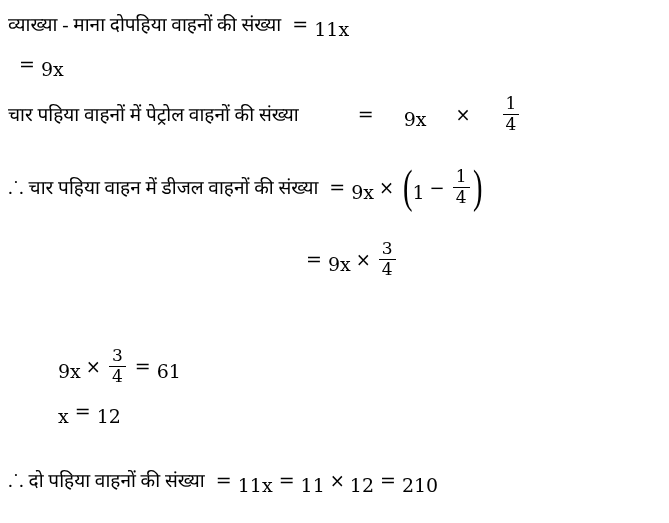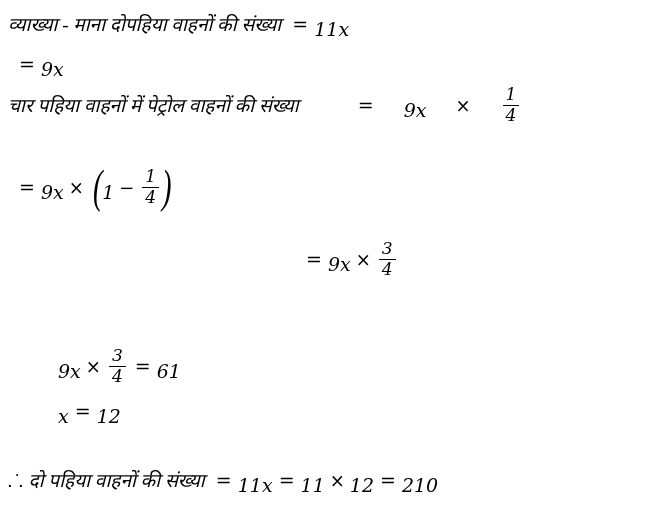--- a/index.html
+++ b/index.html
@@ -13,21 +13,20 @@
     font-family: "Liberation Serif", "DejaVu Serif", serif;
     color: #000000;
     overflow: hidden;
   }
   .page {
     position: relative;
     width: 669px;
     height: 523px;
     padding: 12px;
     box-sizing: border-box;
-    font-style: italic;
   }
   .line {
     display: flex;
     align-items: center;
     font-size: 19px;
     white-space: nowrap;
     position: absolute;
     left: 8px;
   }
   .line.indent-center {
@@ -97,33 +96,34 @@
     <span class="math eq">=</span>
     <span class="math">11x</span>
   </div>
 
   <div class="line" style="top: 48px;">
     <span class="sp"></span>
     <span class="math eq">=</span>
     <span class="math">9x</span>
   </div>
 
-  <div class="line" style="top: 86px; gap: 24px;">
+  <div class="line" style="top: 95px; gap: 24px;">
     <span class="txt">चार पहिया वाहनों में पेट्रोल वाहनों की संख्या</span>
     <span class="sp"></span>
     <span class="math eq">=</span>
     <span class="math">9x</span>
     <span class="math times">×</span>
     <span class="frac math">
       <span class="num">1</span>
       <span class="den">4</span>
     </span>
   </div>
 
   <div class="line" style="top: 168px;">
+    <span class="txt">.˙. चार पहिया वाहन में डीजल वाहनों की संख्या</span>
     <span class="sp"></span>
     <span class="math eq">=</span>
     <span class="math">9x</span>
     <span class="math times">×</span>
     <span class="paren-group">
       <span class="paren">(</span>
       <span class="math">1</span>
       <span class="math times">−</span>
       <span class="frac math">
         <span class="num">1</span>

